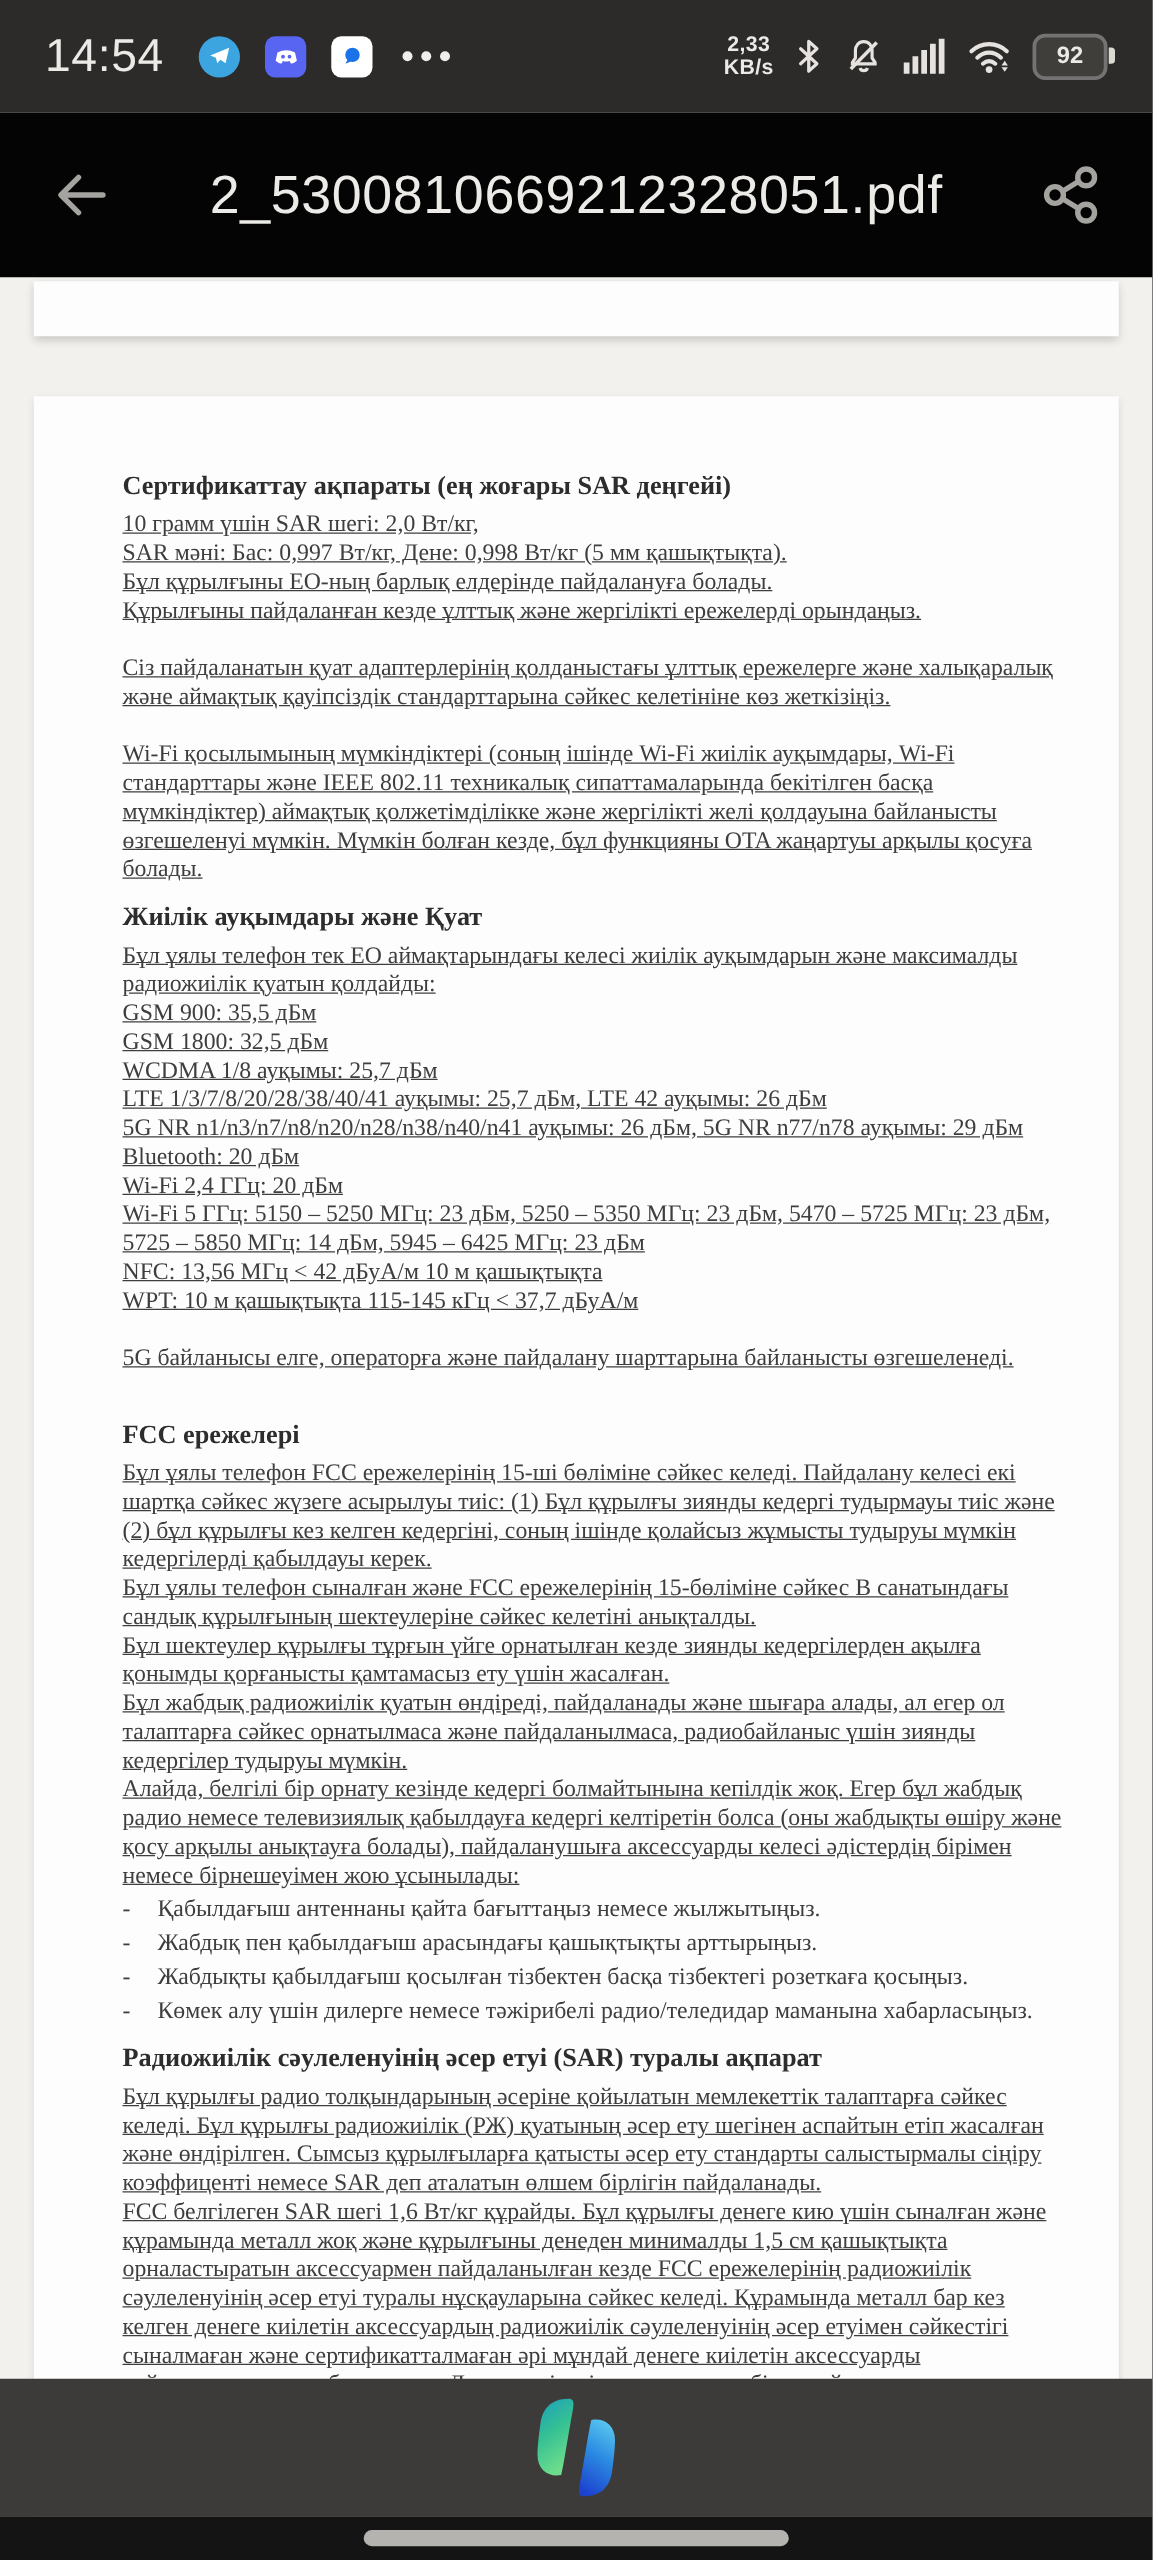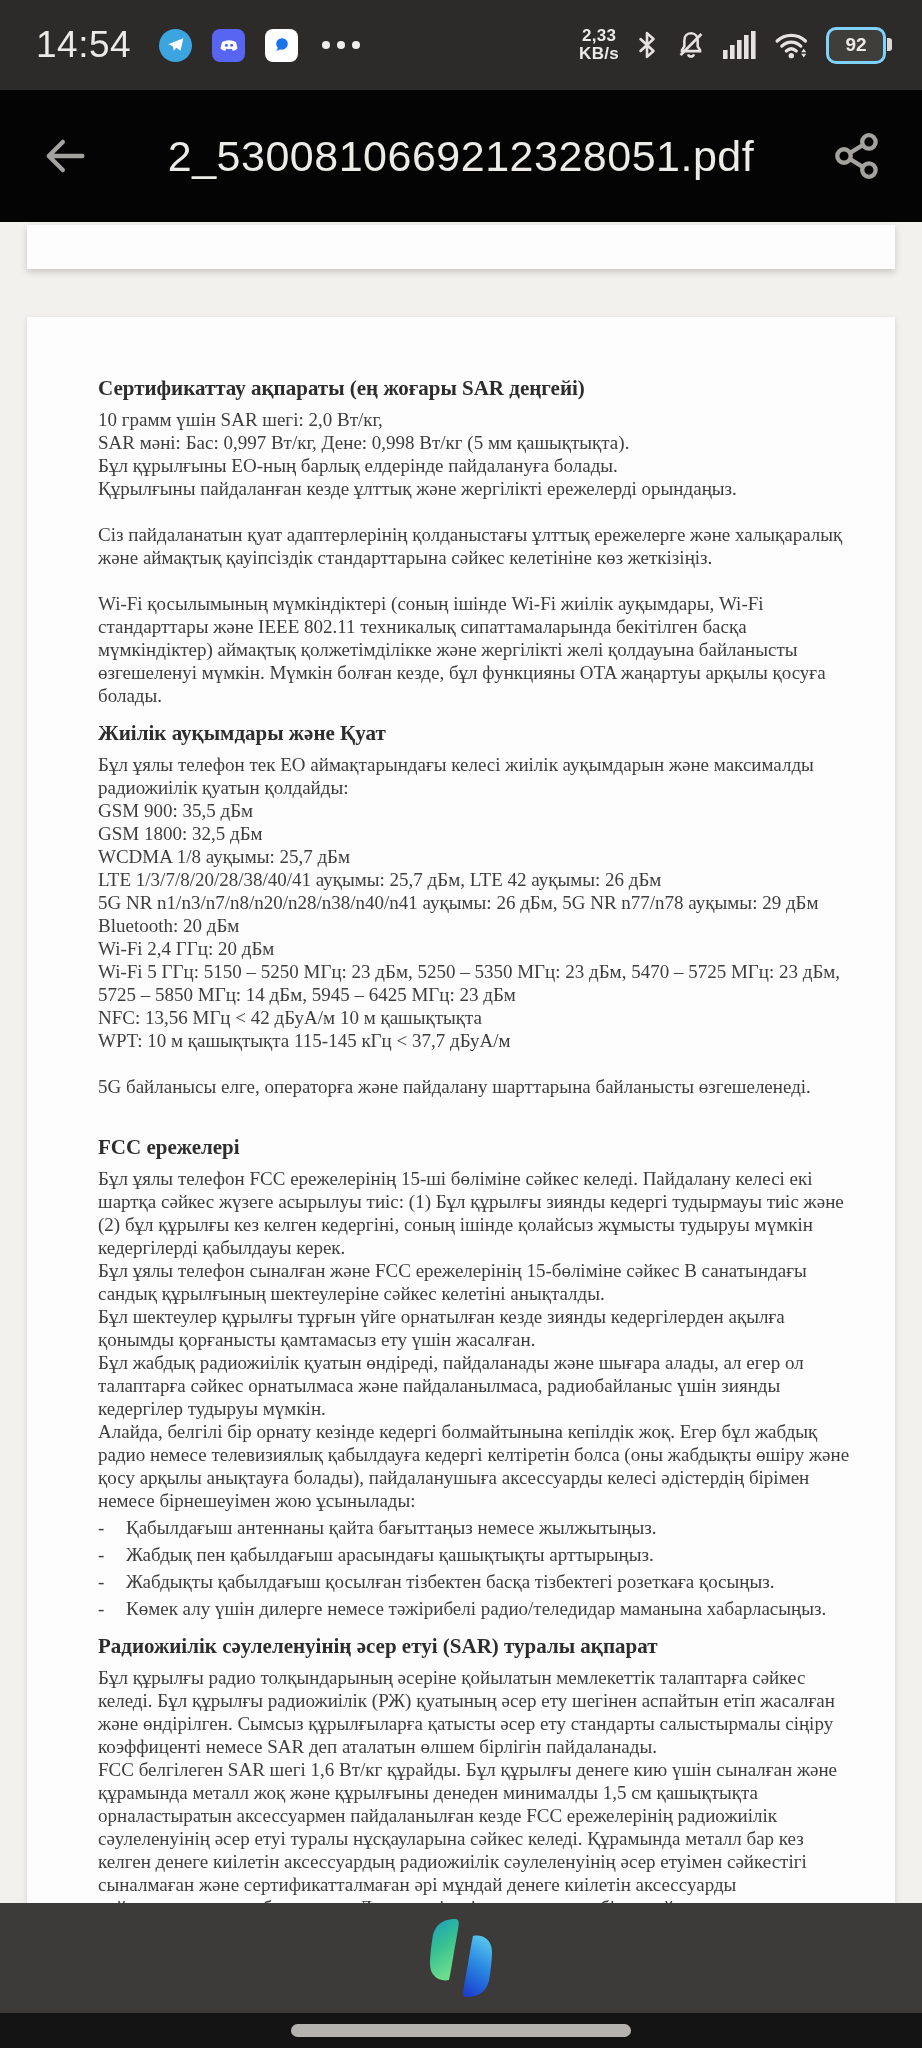--- a/index.html
+++ b/index.html
@@ -12,41 +12,41 @@
   .sb-left{display:flex;align-items:center;gap:20px;}
   .sb-time{font-size:37px;font-weight:400;letter-spacing:.5px;margin-right:8px;}
   .chip{width:33px;height:33px;display:flex;align-items:center;justify-content:center;flex:none;}
   .chip.round{border-radius:50%;}
   .chip.sq{border-radius:8px;}
   .dots{display:flex;gap:7px;margin-left:4px;}
   .dots i{width:8px;height:8px;border-radius:50%;background:#f0eeec;display:block;}
   .sb-right{display:flex;align-items:center;gap:15px;margin-left:24px;}
   .sb-speed{font-size:17px;line-height:18px;font-weight:700;text-align:center;letter-spacing:.3px;}
   .sb-ic{display:flex;align-items:center;}
-  .battery{position:relative;width:54px;height:31px;border:3px solid #7dd3fc;border-radius:10px;
+  .battery{position:relative;width:54px;height:31px;border:3px solid #737373;border-radius:10px;
     display:flex;align-items:center;justify-content:center;font-size:19px;font-weight:600;color:#eceae7;background:#403e3b;}
   .battery:after{content:"";position:absolute;right:-9px;top:8px;width:5px;height:13px;background:#dcd9d5;border-radius:0 3px 3px 0;}
 
   
   .app-bar{position:absolute;top:90px;left:0;right:0;height:132px;background:#040404;
     display:flex;align-items:center;padding:0 30px;box-sizing:border-box;}
   .icon-btn{width:70px;height:70px;display:flex;align-items:center;justify-content:center;flex:none;background:none;border:none;padding:0;}
   .pdf-title{flex:1;text-align:center;color:#ecebe8;font-size:43px;font-weight:400;letter-spacing:.5px;
     white-space:nowrap;overflow:hidden;text-overflow:ellipsis;padding:0 8px;}
 
   
   .viewer{position:absolute;top:222px;left:0;right:0;bottom:0;background:#f3f1ee;}
   .page-prev{position:absolute;top:3px;left:27px;right:27px;height:44px;background:#fdfdfd;
     box-shadow:0 3px 7px rgba(0,0,0,.18);}
   .page{position:absolute;top:95px;left:27px;right:27px;height:1996px;background:#fdfdfd;
     box-shadow:0 2px 6px rgba(0,0,0,.13);box-sizing:border-box;padding:58px 44px 0 71px;overflow:hidden;}
   .doc{font-family:"Liberation Serif",serif;font-size:19px;line-height:23px;color:#3e3e3e;}
   .doc-h{font-size:21px;line-height:26px;font-weight:700;color:#2d2d2d;margin:13px 0 7px;}
   .doc-h:first-child{margin-top:0;}
-  .doc-p{margin:0;}
+  .doc-p{margin:0;text-decoration:underline;}
   .doc-gap{height:23px;}
   .doc-li{display:flex;margin:4px 0;}
   .doc-li-marker{flex:none;width:14px;}
   .doc-li-text{flex:1;padding-left:14px;}
 
   
   .bottom-overlay{position:absolute;left:0;top:1903px;width:100%;height:110px;background:#3d3b39;
     display:flex;align-items:center;justify-content:center;z-index:5;}
   .nav-bar{position:absolute;left:0;top:2013px;width:100%;height:35px;background:#141414;z-index:6;
     display:flex;align-items:center;justify-content:center;}

